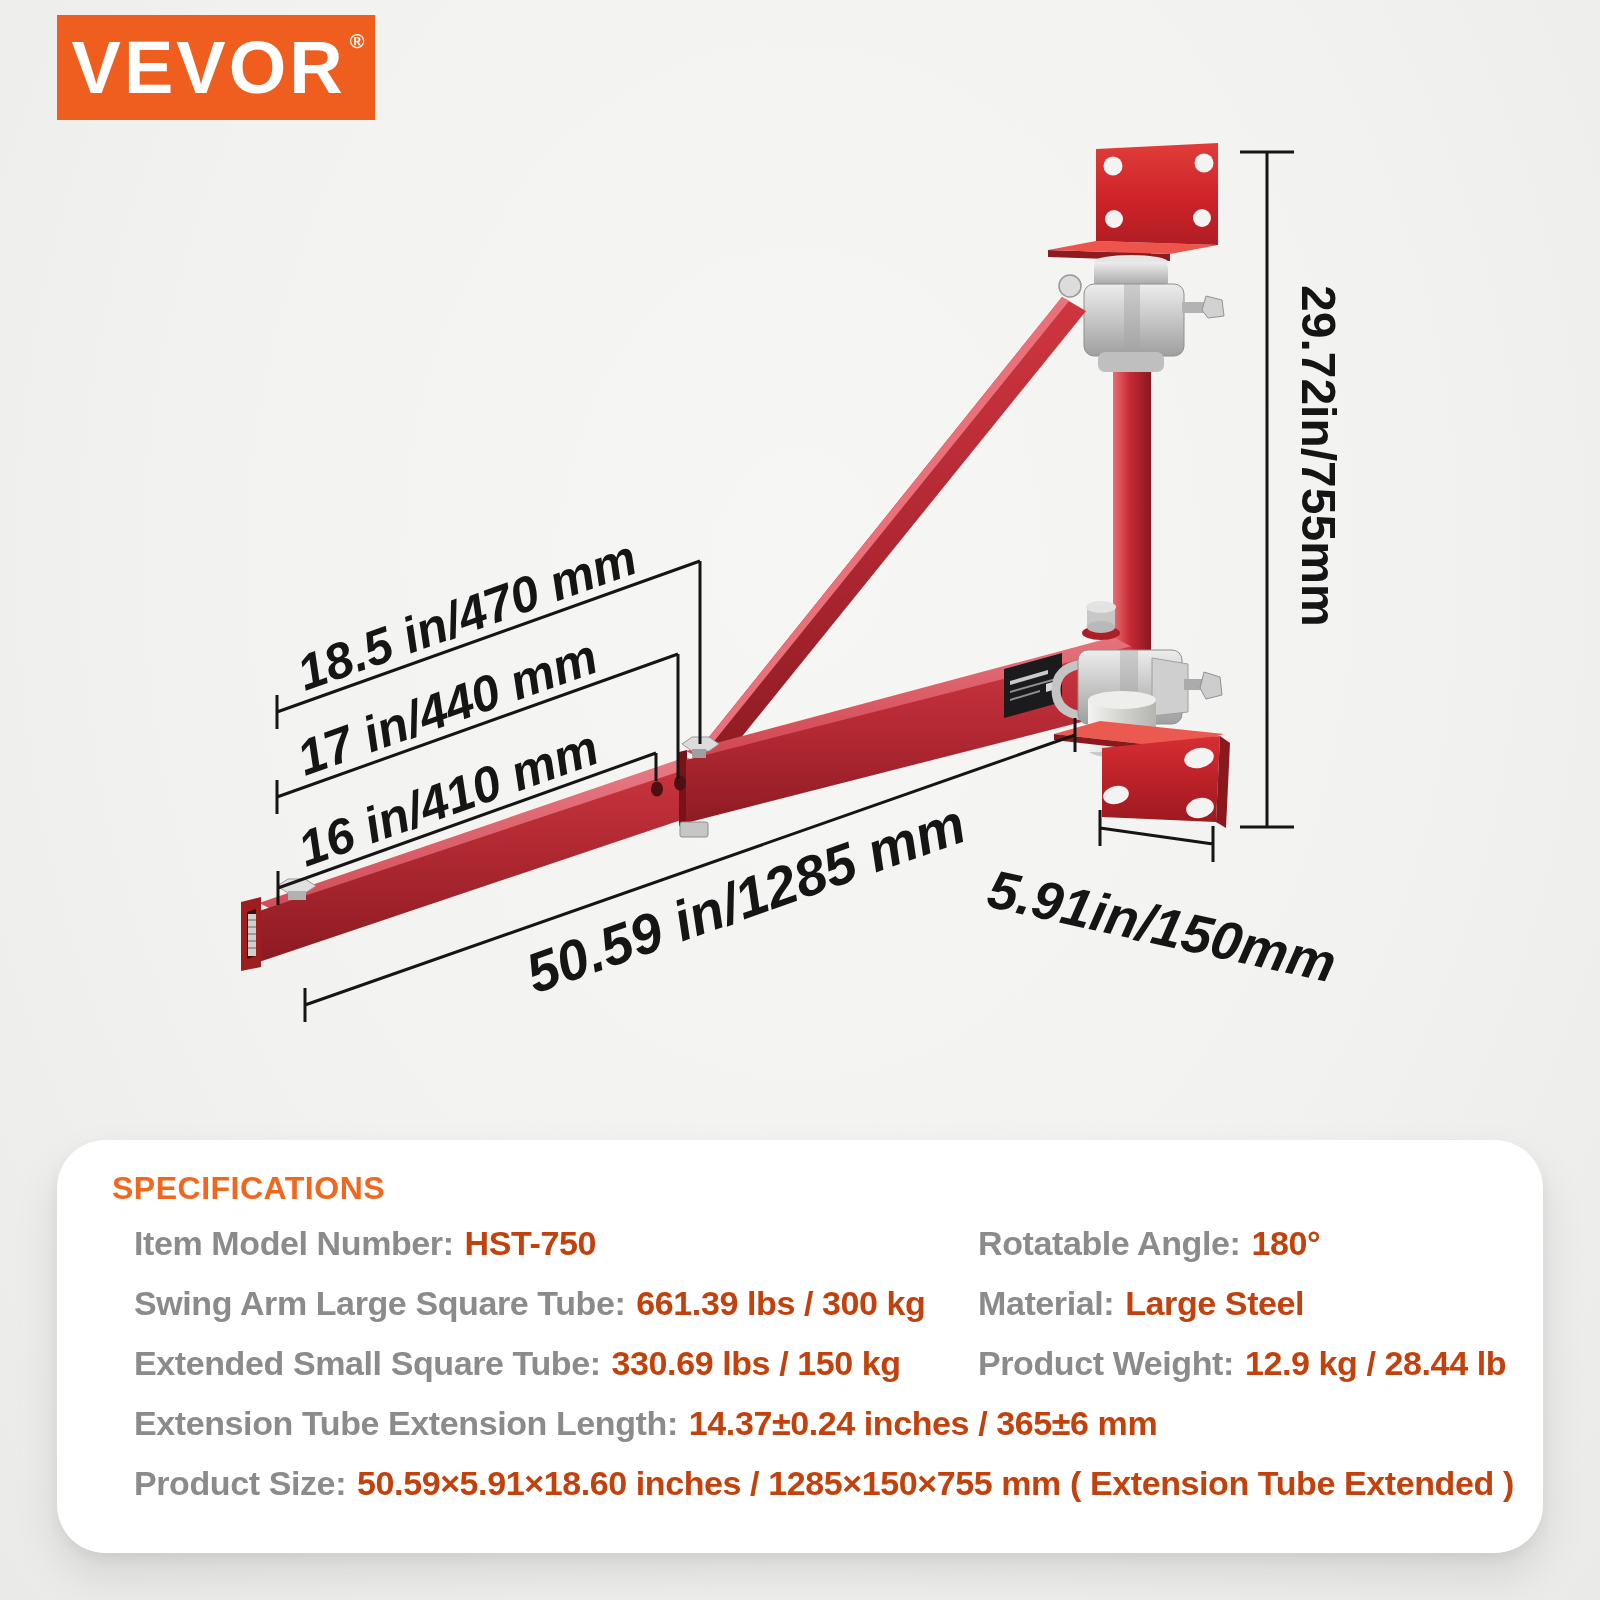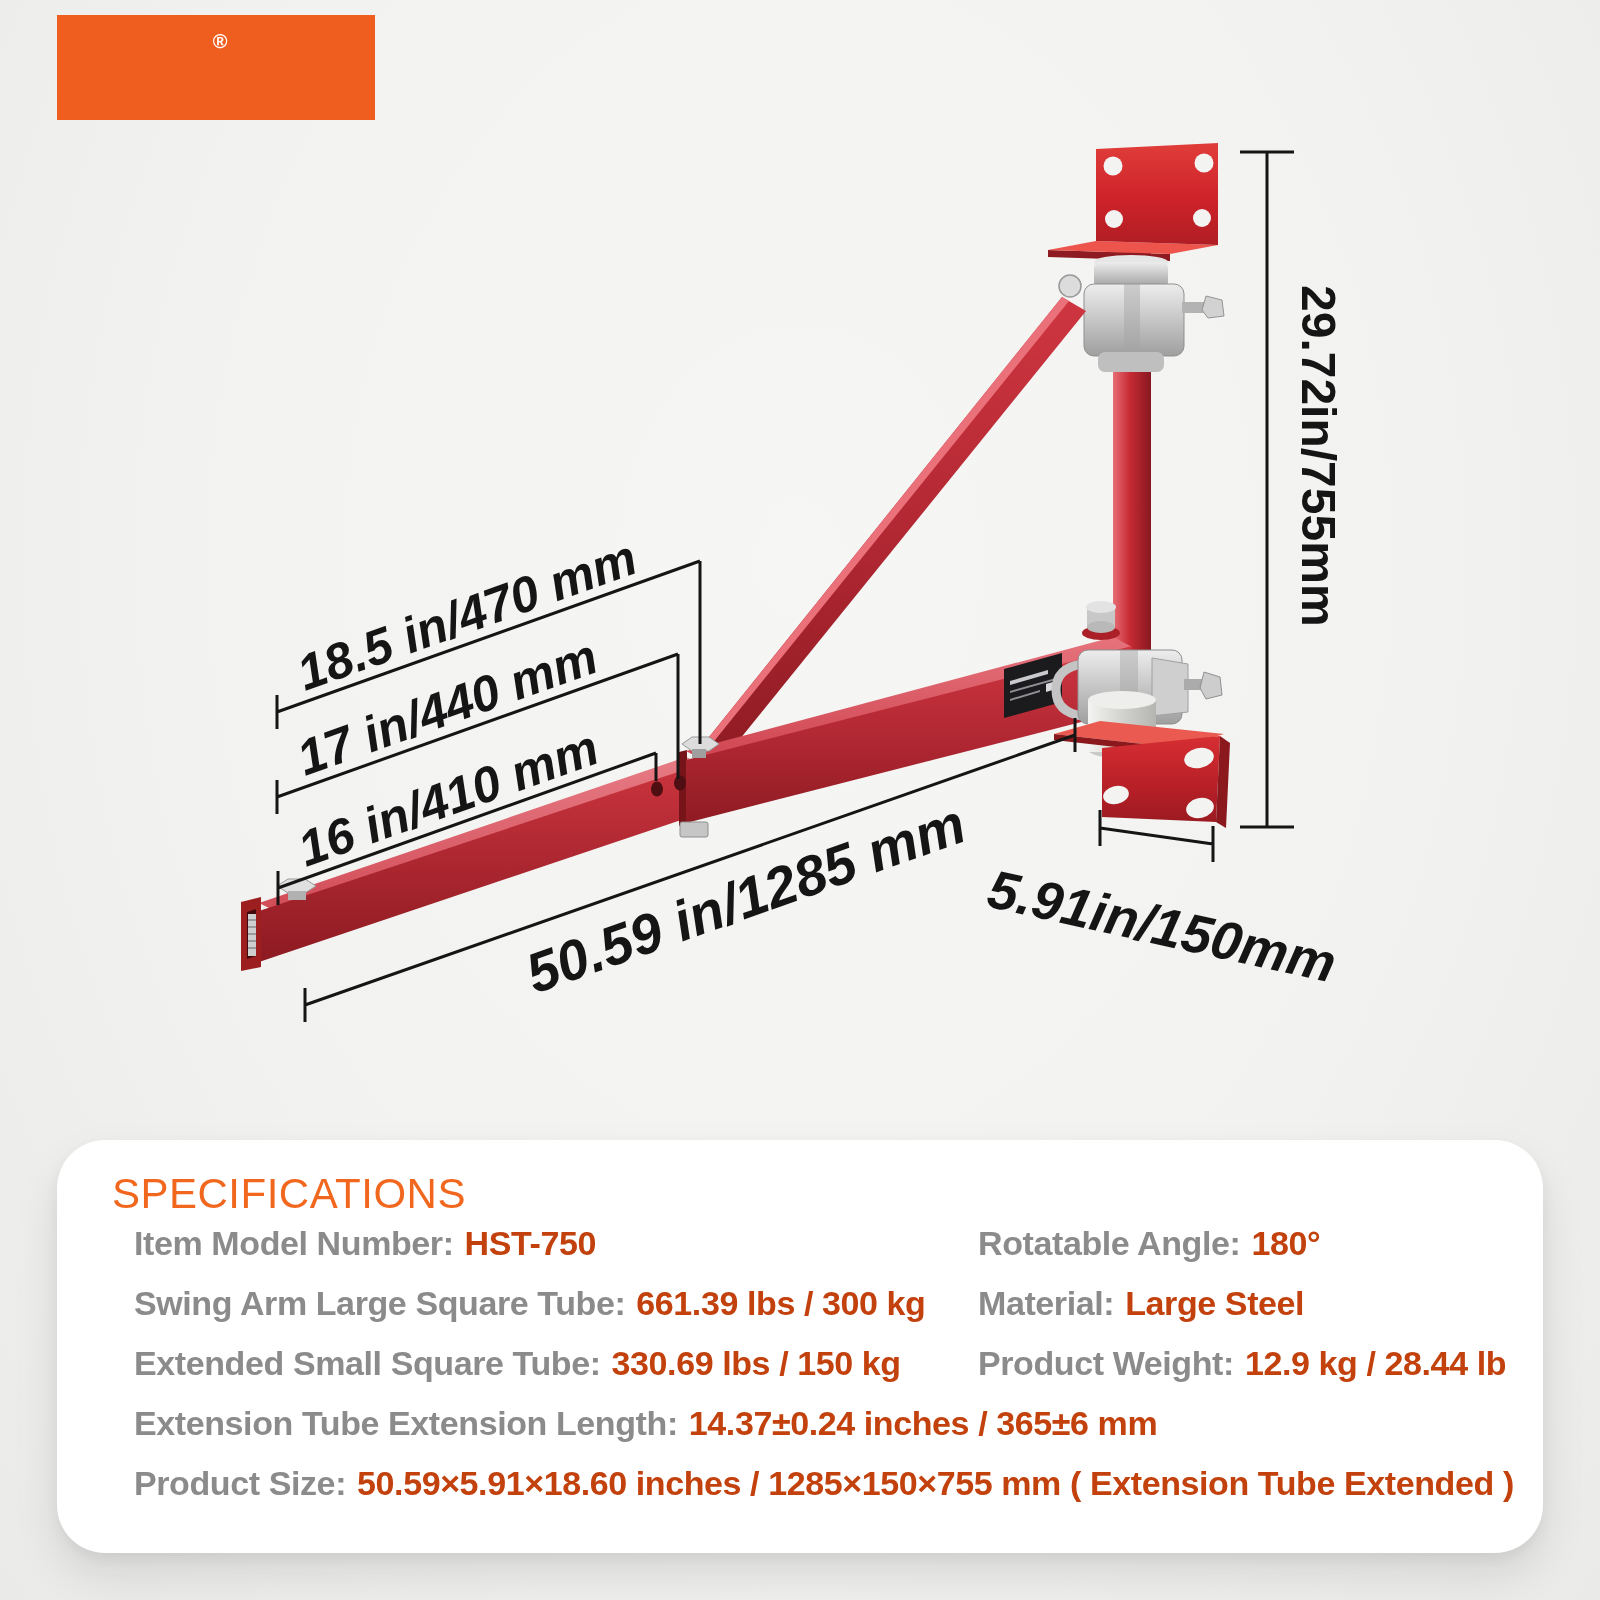--- a/index.html
+++ b/index.html
@@ -28,30 +28,31 @@
     font-family:"Liberation Sans", sans-serif;
     font-weight:bold;fill:#151515;
   }
   .panel{
     position:absolute;left:57px;top:1140px;width:1486px;height:413px;
     background:#ffffff;border-radius:48px;
     box-shadow:0 22px 45px rgba(0,0,0,0.10), 0 6px 14px rgba(0,0,0,0.05);
   }
   .spec-title{
     position:absolute;left:55px;top:30px;
-    font-size:42px;font-weight:normal;color:#f2671e;letter-spacing:0.5px;
+    font-size:32px;font-weight:bold;color:#f2671e;letter-spacing:0.5px;
   }
   .spec-row{position:absolute;font-size:34px;letter-spacing:-0.4px;white-space:nowrap;}
   .spec-row .lbl{color:#8b8b8b;font-weight:bold;margin-right:11px;margin-left:22px;}
   .spec-row .val{color:#c2410c;font-weight:bold;}
 </style>
 </head>
 <body>
 
 <div class="logo">
+  <span class="word">VEVOR</span>
   <span class="reg">®</span>
 </div>
 
 <svg width="1600" height="1120" viewBox="0 0 1600 1120">
   <defs>
     <linearGradient id="gTopFace" x1="0" y1="0" x2="0" y2="1">
       <stop offset="0" stop-color="#e6737d"></stop>
         <stop offset="1" stop-color="#cf4550"></stop>
     </linearGradient>
     <linearGradient id="gTopFaceS" x1="0" y1="0" x2="0" y2="1">

